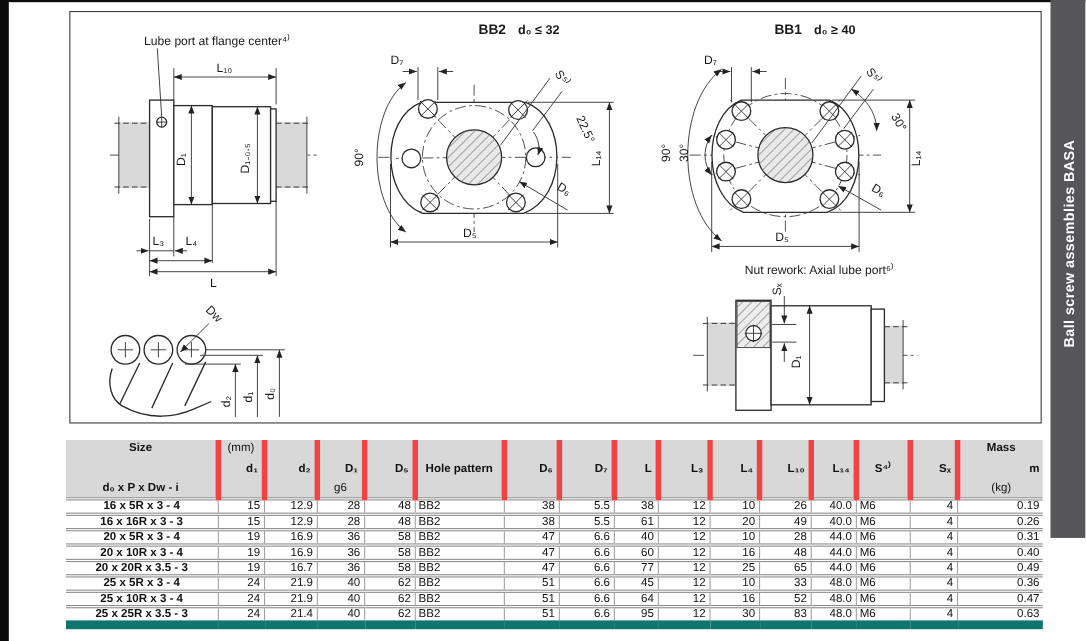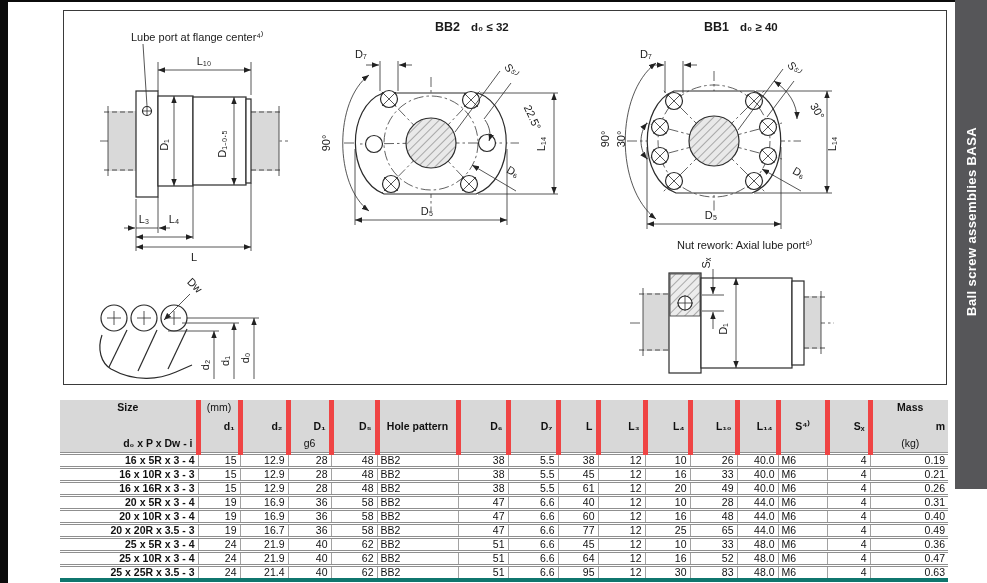--- a/index.html
+++ b/index.html
@@ -26,26 +26,26 @@
   .dim-table{position:absolute;left:60px;top:400px;width:888px;border-collapse:collapse;
              table-layout:fixed;font-size:10.5px;color:#111}
   .dim-table th,.dim-table td{padding:0 3px;overflow:hidden;white-space:nowrap;box-sizing:border-box}
   .dim-table thead th{background:#d8d8d8;vertical-align:top;border-left:5px solid #ef4444;font-weight:bold}
   .dim-table thead th:first-child{border-left:none}
   .h1{height:16px;line-height:15px;text-align:center;font-weight:bold}
   .h1.unit{font-weight:normal}
   .h2{height:21px;line-height:21px;text-align:right}
   .h2.left{text-align:center}
   .h3{height:15px;line-height:13px;text-align:center;font-weight:normal}
-  .col-size .h3{text-align:right;font-weight:bold}
+  .col-size .h3{text-align:center;font-weight:bold}
   .dim-table td{height:11px;line-height:11px;border-left:1px solid #a2a2a2;
                 border-top:3px double #8f8f8f;text-align:right}
-  .dim-table td.c0{border-left:none;text-align:right;font-weight:bold}
+  .dim-table td.c0{border-left:none;text-align:center;font-weight:bold}
   .dim-table td.c5,.dim-table td.c13{text-align:left}
-  .dim-table tbody tr:last-child td{border-bottom:4px solid #0f766e}
+  .dim-table tbody tr:last-child td{border-bottom:8px solid #0f766e}
 </style>
 </head>
 <body>
 
 <div class="page">
   <div class="top-rule"></div>
   <div class="left-band"></div>
 
   <div class="sidebar">
     <span>Ball screw assemblies BASA</span>
@@ -423,38 +423,20 @@
           <td class="c8">38</td>
           <td class="c9">12</td>
           <td class="c10">10</td>
           <td class="c11">26</td>
           <td class="c12">40.0</td>
           <td class="c13">M6</td>
           <td class="c14">4</td>
           <td class="c15">0.19</td>
         </tr>
         <tr>
-          <td class="c0">16 x 10R x 3 - 3</td>
-          <td class="c1">15</td>
-          <td class="c2">12.9</td>
-          <td class="c3">28</td>
-          <td class="c4">48</td>
-          <td class="c5">BB2</td>
-          <td class="c6">38</td>
-          <td class="c7">5.5</td>
-          <td class="c8">45</td>
-          <td class="c9">12</td>
-          <td class="c10">16</td>
-          <td class="c11">33</td>
-          <td class="c12">40.0</td>
-          <td class="c13">M6</td>
-          <td class="c14">4</td>
-          <td class="c15">0.21</td>
-        </tr>
-        <tr>
           <td class="c0">16 x 16R x 3 - 3</td>
           <td class="c1">15</td>
           <td class="c2">12.9</td>
           <td class="c3">28</td>
           <td class="c4">48</td>
           <td class="c5">BB2</td>
           <td class="c6">38</td>
           <td class="c7">5.5</td>
           <td class="c8">61</td>
           <td class="c9">12</td>

